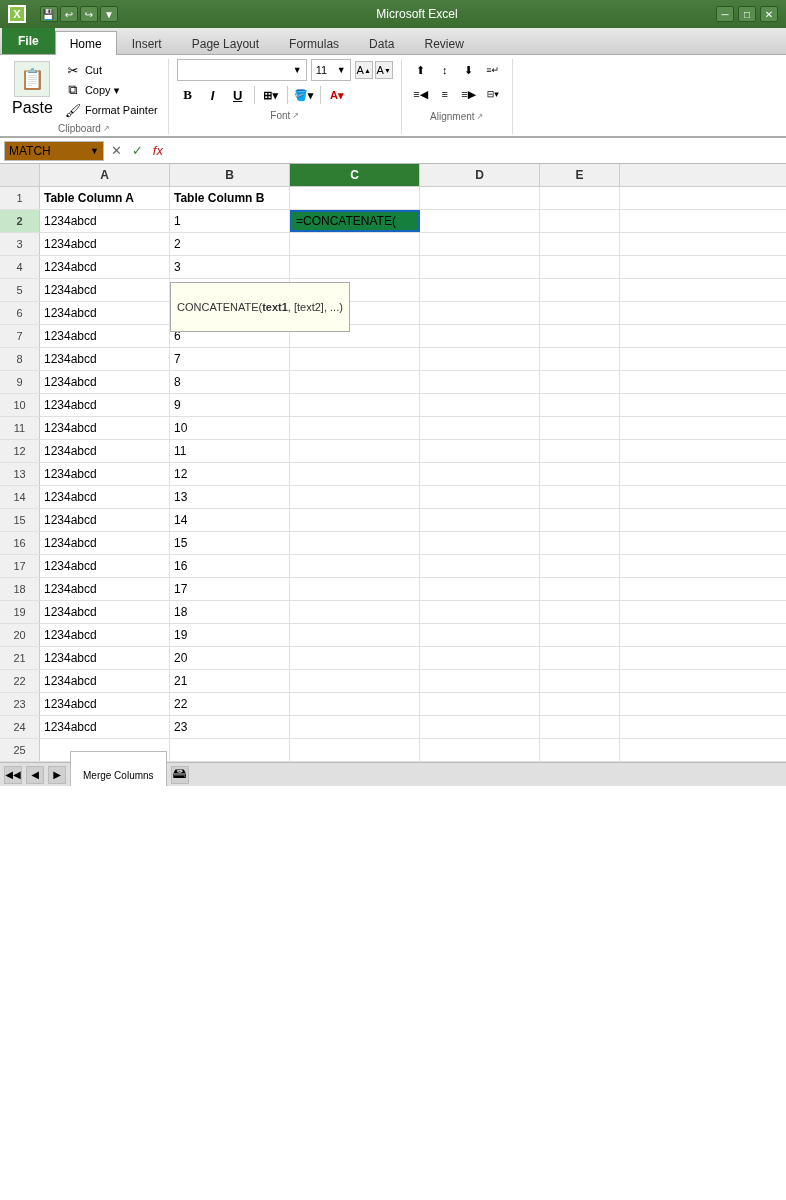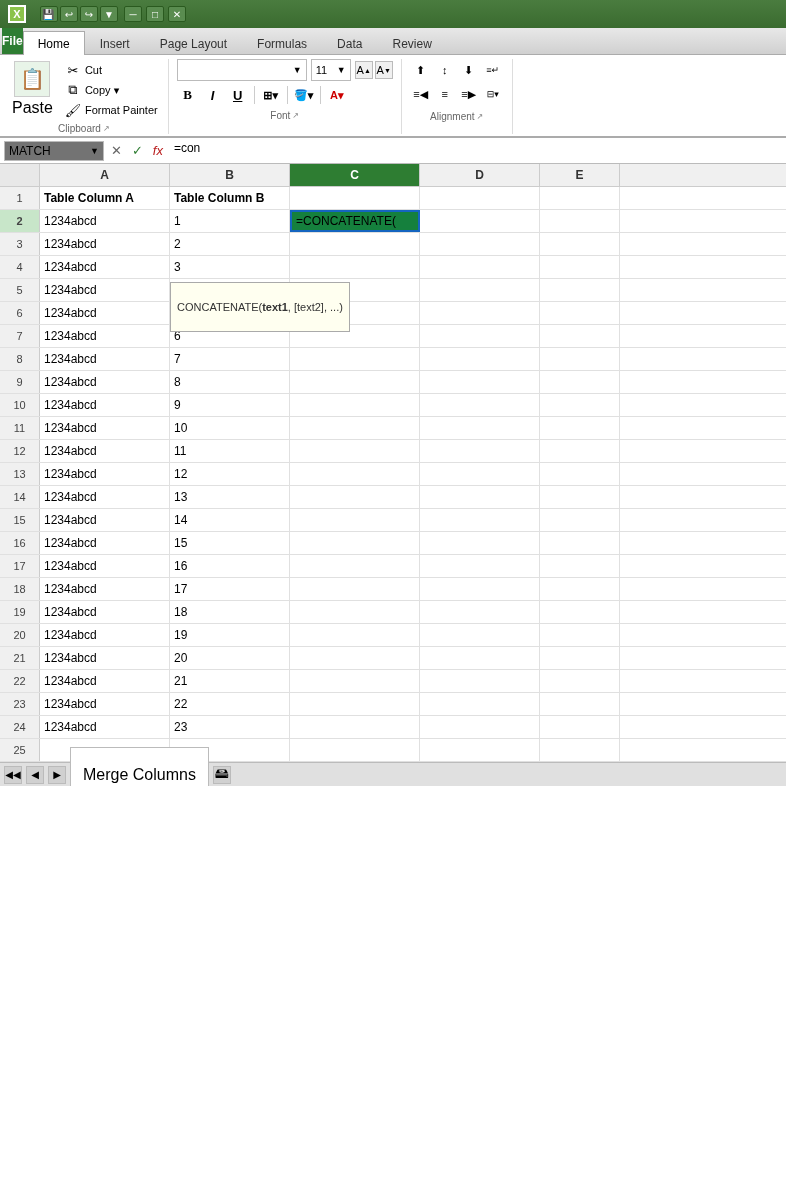--- a/index.html
+++ b/index.html
@@ -51,21 +51,21 @@
     }
     .ribbon-tab.active {
       background: #fff;
       border-color: #ababab;
       border-bottom-color: #fff;
       color: #000;
     }
     .ribbon-tab.file {
       background: #2e7d32;
       color: #fff;
-      padding: 6px 0;
+      padding: 6px 16px;
       font-weight: bold;
       border-radius: 0;
       border: none;
       margin-bottom: 0;
     }
 
     
     .ribbon-body {
       background: #fff;
       border-bottom: 2px solid #ababab;
@@ -223,21 +223,21 @@
       border-bottom: 1px solid #bbb;
       background: #fff;
       height: 26px;
       padding: 0 4px;
       gap: 4px;
     }
     .name-box {
       width: 100px;
       height: 20px;
       border: 1px solid #bbb;
-      background: #737373;
+      background: #a16207;
       font-size: 12px;
       padding: 0 4px;
       display: flex; align-items: center; justify-content: space-between;
     }
     .formula-btns {
       display: flex; align-items: center; gap: 4px;
     }
     .formula-btn {
       font-size: 13px; cursor: pointer; padding: 0 3px; color: #666;
     }
@@ -358,21 +358,21 @@
       height: 24px;
       border-top: 1px solid #bbb;
       padding: 0 4px;
       gap: 4px;
     }
     .sheet-tab {
       padding: 18px 12px;
       background: #fff;
       border: 1px solid #bbb;
       border-bottom: none;
-      font-size: 16px;
+      font-size: 10px;
       cursor: pointer;
     }
     .nav-btn {
       width: 18px; height: 18px;
       background: #d0d0d0;
       border: 1px solid #bbb;
       display: flex; align-items: center; justify-content: center;
       font-size: 10px; cursor: pointer;
     }
     .spreadsheet-container {
@@ -383,20 +383,21 @@
 <body>
 
 <div class="title-bar">
   <div class="title-bar-icon">X</div>
   <div class="qat">
     <div class="title-ctrl">💾</div>
     <div class="title-ctrl">↩</div>
     <div class="title-ctrl">↪</div>
     <div class="title-ctrl">▼</div>
   </div>
+  <div style="flex:1; text-align:center; color:#fff; font-size:12px;">Microsoft Excel</div>
   <div style="display:flex; gap:4px;">
     <div class="title-ctrl">─</div>
     <div class="title-ctrl">□</div>
     <div class="title-ctrl">✕</div>
   </div>
 </div>
 
 <div class="ribbon-tabs">
   <div class="ribbon-tab file">File</div>
   <div class="ribbon-tab active">Home</div>
@@ -503,23 +504,20 @@
 <div class="formula-bar">
   <div class="name-box">
     <span>MATCH</span>
     <span style="font-size:9px;">▼</span>
   </div>
   <div class="formula-btns">
     <div class="formula-btn">✕</div>
     <div class="formula-btn" style="color:#2e7d32;">✓</div>
     <div class="formula-btn" style="color:#b91c1c; font-style:italic;">fx</div>
   </div>
-  <div class="formula-input">
-    <span>=con</span>
-  </div>
 </div>
 
 <div class="spreadsheet-container">
   <div class="spreadsheet">
 
     <div class="col-headers">
       <div class="row-num-header"></div>
       <div class="col-header col-a">A</div>
       <div class="col-header col-b">B</div>
       <div class="col-header col-c selected">C</div>

